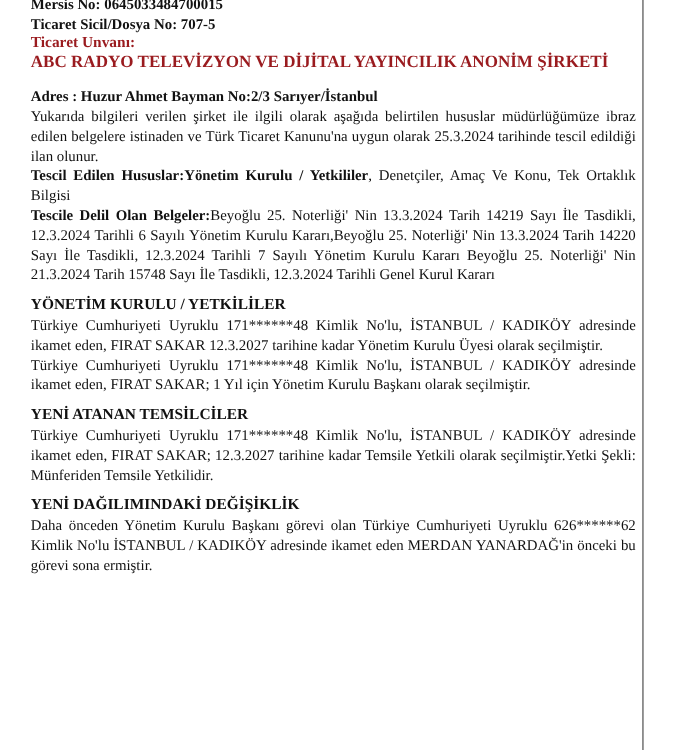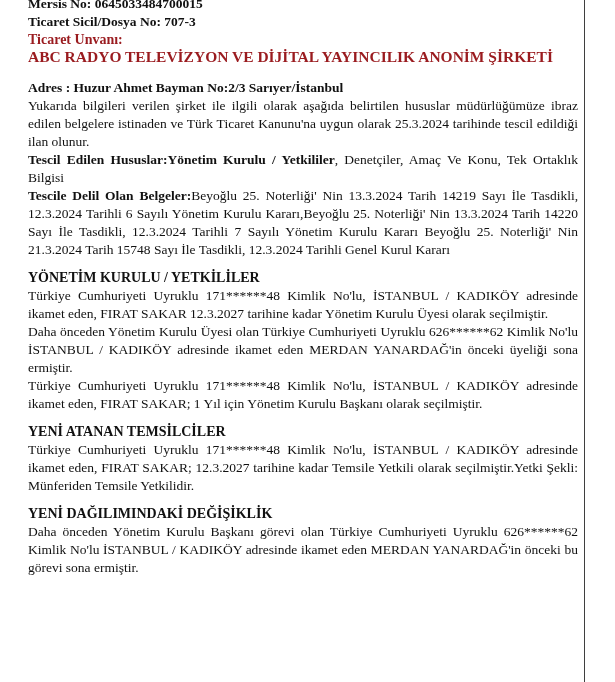--- a/index.html
+++ b/index.html
@@ -58,37 +58,36 @@
 </style>
 </head>
 <body>
 
 <div class="page">
   <div class="right-rule"></div>
 
   <div class="content">
 
     <p class="hdr-line">Mersis No: 0645033484700015</p>
-    <p class="hdr-line">Ticaret Sicil/Dosya No: 707-3</p>
+    <p class="hdr-line">Ticaret Sicil/Dosya No: 707-5</p>
 
     <p class="title-caption red">Ticaret Unvanı:</p>
     <p class="company-name red">ABC RADYO TELEVİZYON VE DİJİTAL YAYINCILIK ANONİM ŞİRKETİ</p>
 
     <p class="address-line">Adres : Huzur Ahmet Bayman No:2/3 Sarıyer/İstanbul</p>
 
     <p>Yukarıda bilgileri verilen şirket ile ilgili olarak aşağıda belirtilen hususlar müdürlüğümüze ibraz edilen belgelere istinaden ve Türk Ticaret Kanunu'na uygun olarak 25.3.2024 tarihinde tescil edildiği ilan olunur.</p>
 
     <p><span class="b">Tescil Edilen Hususlar:Yönetim Kurulu / Yetkililer</span><span>, Denetçiler, Amaç Ve Konu,  Tek Ortaklık Bilgisi</span></p>
 
     <p><span class="b">Tescile Delil Olan Belgeler:</span><span>Beyoğlu 25. Noterliği' Nin 13.3.2024 Tarih 14219 Sayı İle Tasdikli, 12.3.2024 Tarihli 6 Sayılı Yönetim Kurulu Kararı,Beyoğlu 25. Noterliği' Nin 13.3.2024 Tarih 14220 Sayı İle Tasdikli, 12.3.2024 Tarihli 7 Sayılı Yönetim Kurulu Kararı Beyoğlu 25. Noterliği' Nin 21.3.2024 Tarih 15748 Sayı İle Tasdikli, 12.3.2024 Tarihli Genel Kurul Kararı</span></p>
 
     <div>
       <p class="section-heading">YÖNETİM KURULU / YETKİLİLER</p>
       <p>Türkiye Cumhuriyeti Uyruklu 171******48 Kimlik No'lu, İSTANBUL / KADIKÖY adresinde ikamet eden, FIRAT SAKAR 12.3.2027 tarihine kadar Yönetim Kurulu Üyesi olarak seçilmiştir.</p>
-      <p>Daha önceden Yönetim Kurulu Üyesi olan Türkiye Cumhuriyeti Uyruklu 626******62 Kimlik No'lu İSTANBUL / KADIKÖY adresinde ikamet eden MERDAN YANARDAĞ'in önceki üyeliği sona ermiştir.</p>
       <p>Türkiye Cumhuriyeti Uyruklu 171******48 Kimlik No'lu, İSTANBUL / KADIKÖY adresinde ikamet eden, FIRAT SAKAR; 1 Yıl için Yönetim Kurulu Başkanı olarak seçilmiştir.</p>
     </div>
 
     <div>
       <p class="section-heading">YENİ ATANAN TEMSİLCİLER</p>
       <p>Türkiye Cumhuriyeti Uyruklu 171******48 Kimlik No'lu, İSTANBUL / KADIKÖY adresinde ikamet eden, FIRAT SAKAR; 12.3.2027 tarihine kadar Temsile Yetkili olarak seçilmiştir.Yetki Şekli: Münferiden Temsile Yetkilidir.</p>
     </div>
 
     <div>
       <p class="section-heading">YENİ DAĞILIMINDAKİ DEĞİŞİKLİK</p>

